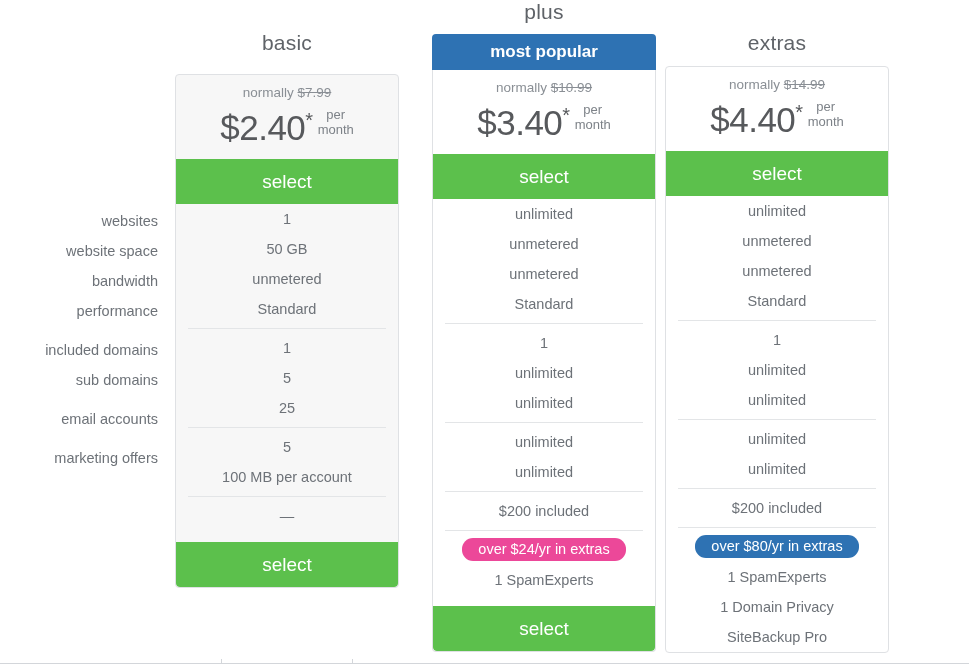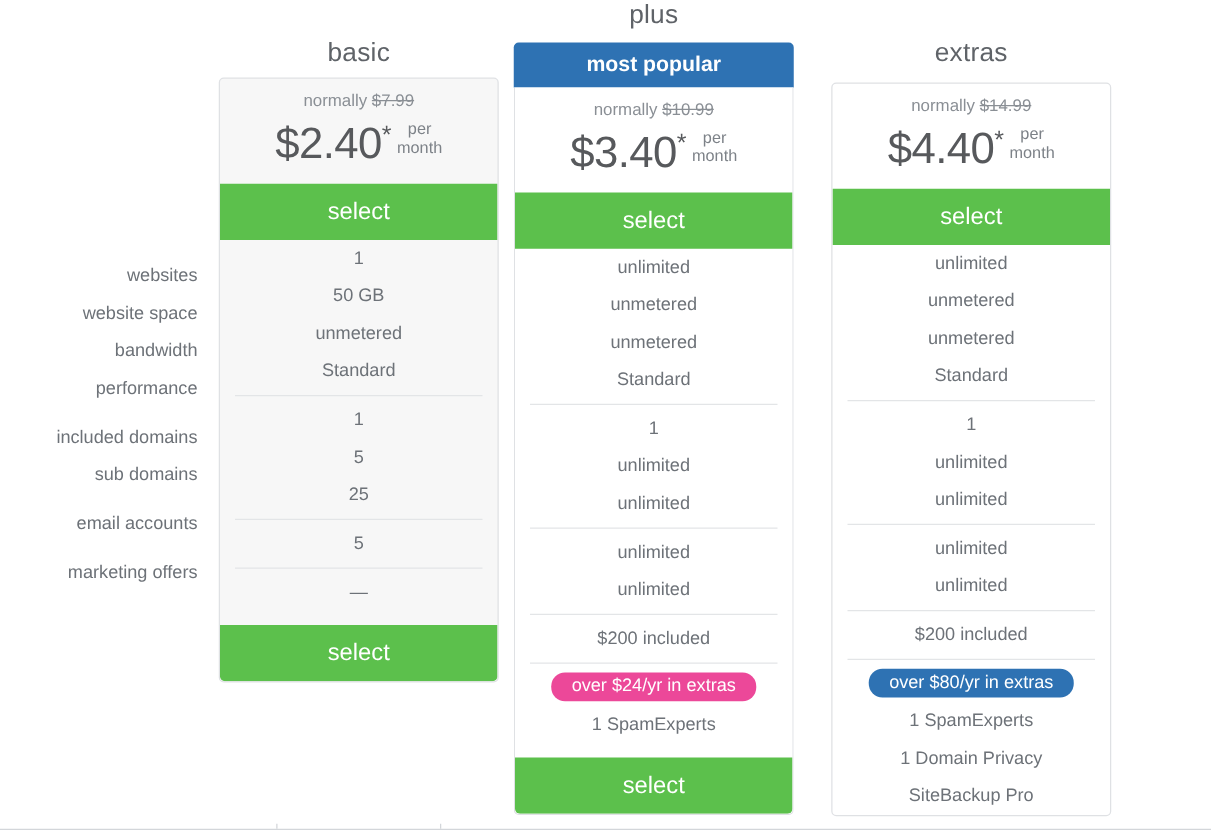--- a/index.html
+++ b/index.html
@@ -188,21 +188,21 @@
     <div class="lbl">included domains</div>
     <div class="lbl">sub domains</div>
     <div class="gap"></div>
     <div class="lbl">email accounts</div>
     <div class="gap"></div>
     <div class="lbl">marketing offers</div>
   </div>
 
   <div class="col" id="col-basic" style="left:175px;">
     <div class="col-title" style="margin-top:31px;">basic</div>
-    <div class="card" style="margin-top:7px; background:#F7F7F7;">
+    <div class="card" style="margin-top:19px; background:#F7F7F7;">
       <div class="price-block">
         <div class="normally">
           <span>normally</span>
           <span class="strike">$7.99</span>
         </div>
         <div class="price-row">
           <div class="price-amount"><span>$2.40</span><span class="star">*</span></div>
           <div class="per-month">
             <div>per</div>
             <div>month</div>
@@ -214,29 +214,30 @@
         <div class="feat">1</div>
         <div class="feat">50 GB</div>
         <div class="feat">unmetered</div>
         <div class="feat">Standard</div>
         <div class="sep"></div>
         <div class="feat">1</div>
         <div class="feat">5</div>
         <div class="feat">25</div>
         <div class="sep"></div>
         <div class="feat">5</div>
+        <div class="feat">100 MB per account</div>
         <div class="sep"></div>
         <div class="feat">—</div>
         <div style="height:11px;"></div>
       </div>
       <div class="footer-select" style="background:#5CC04C;">select</div>
     </div>
   </div>
 
-  <div class="col" id="col-plus" style="left:411px;">
+  <div class="col" id="col-plus" style="left:432px;">
     <div class="col-title" style="margin-top:0px;">plus</div>
     <div class="banner" style="background:#2E72B3; margin-top:10px;">most popular</div>
     <div class="card flat-top" style="background:#ffffff;">
       <div class="price-block">
         <div class="normally">
           <span>normally</span>
           <span class="strike">$10.99</span>
         </div>
         <div class="price-row">
           <div class="price-amount"><span>$3.40</span><span class="star">*</span></div>

